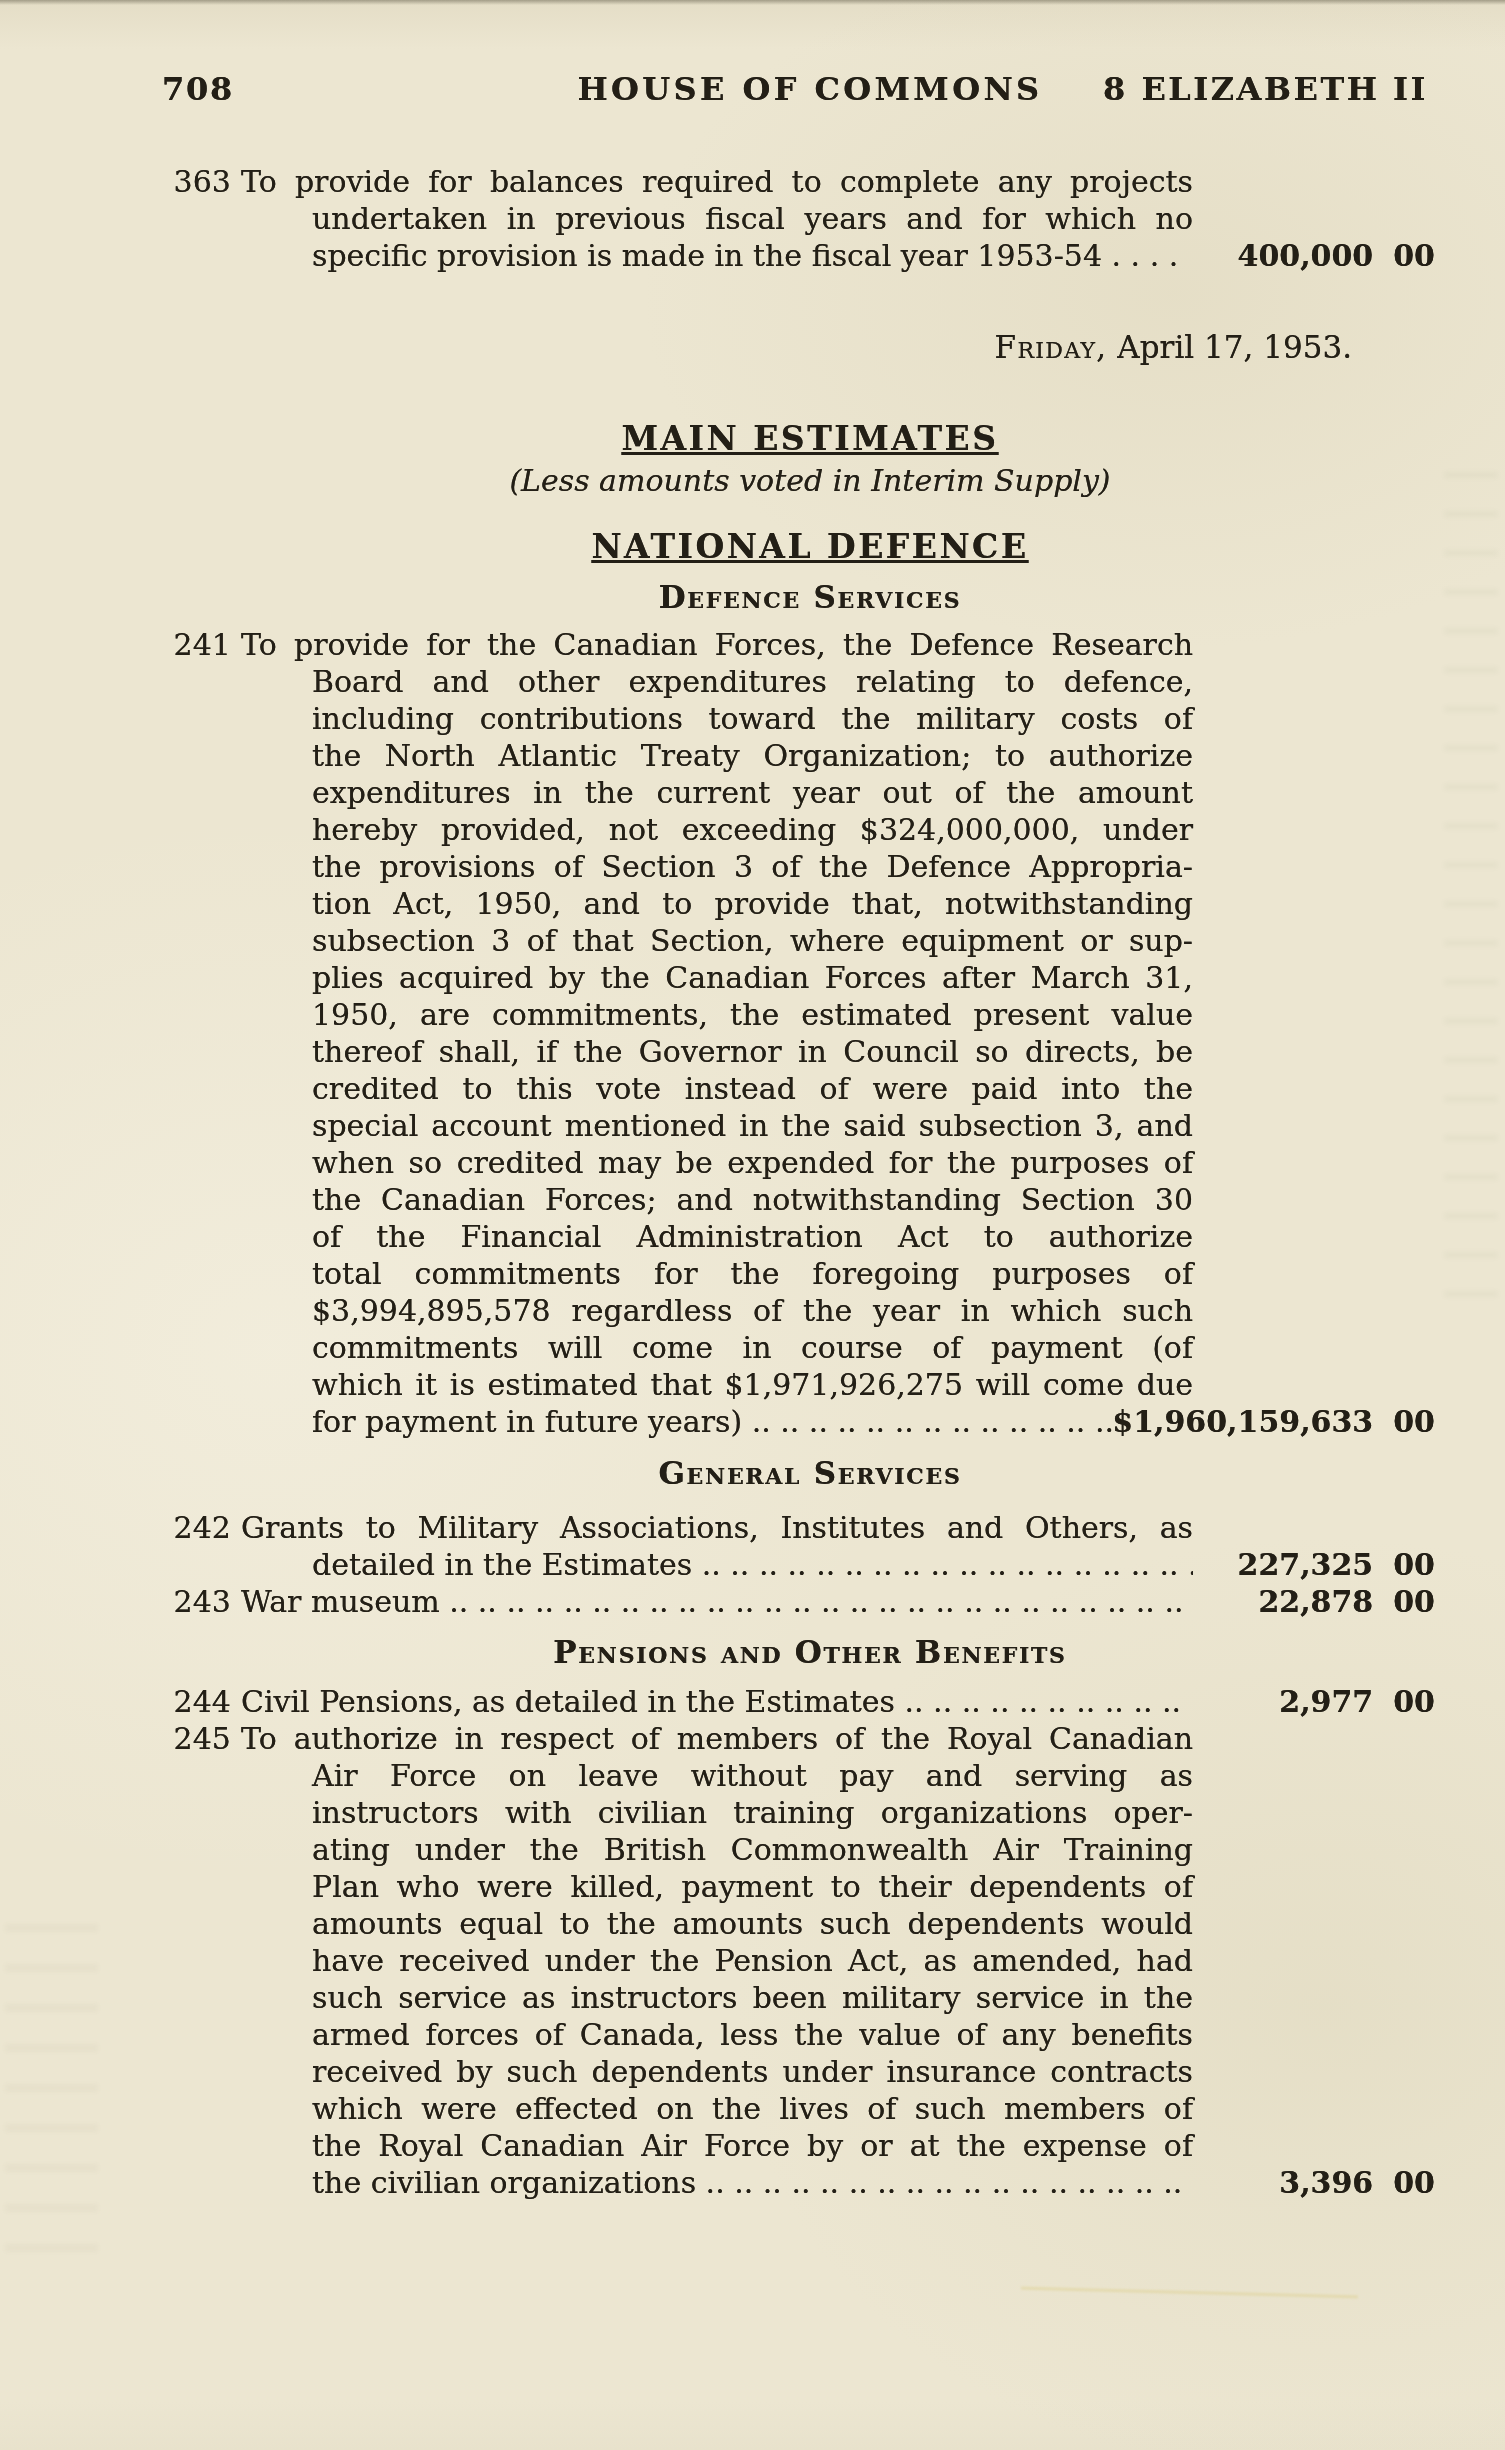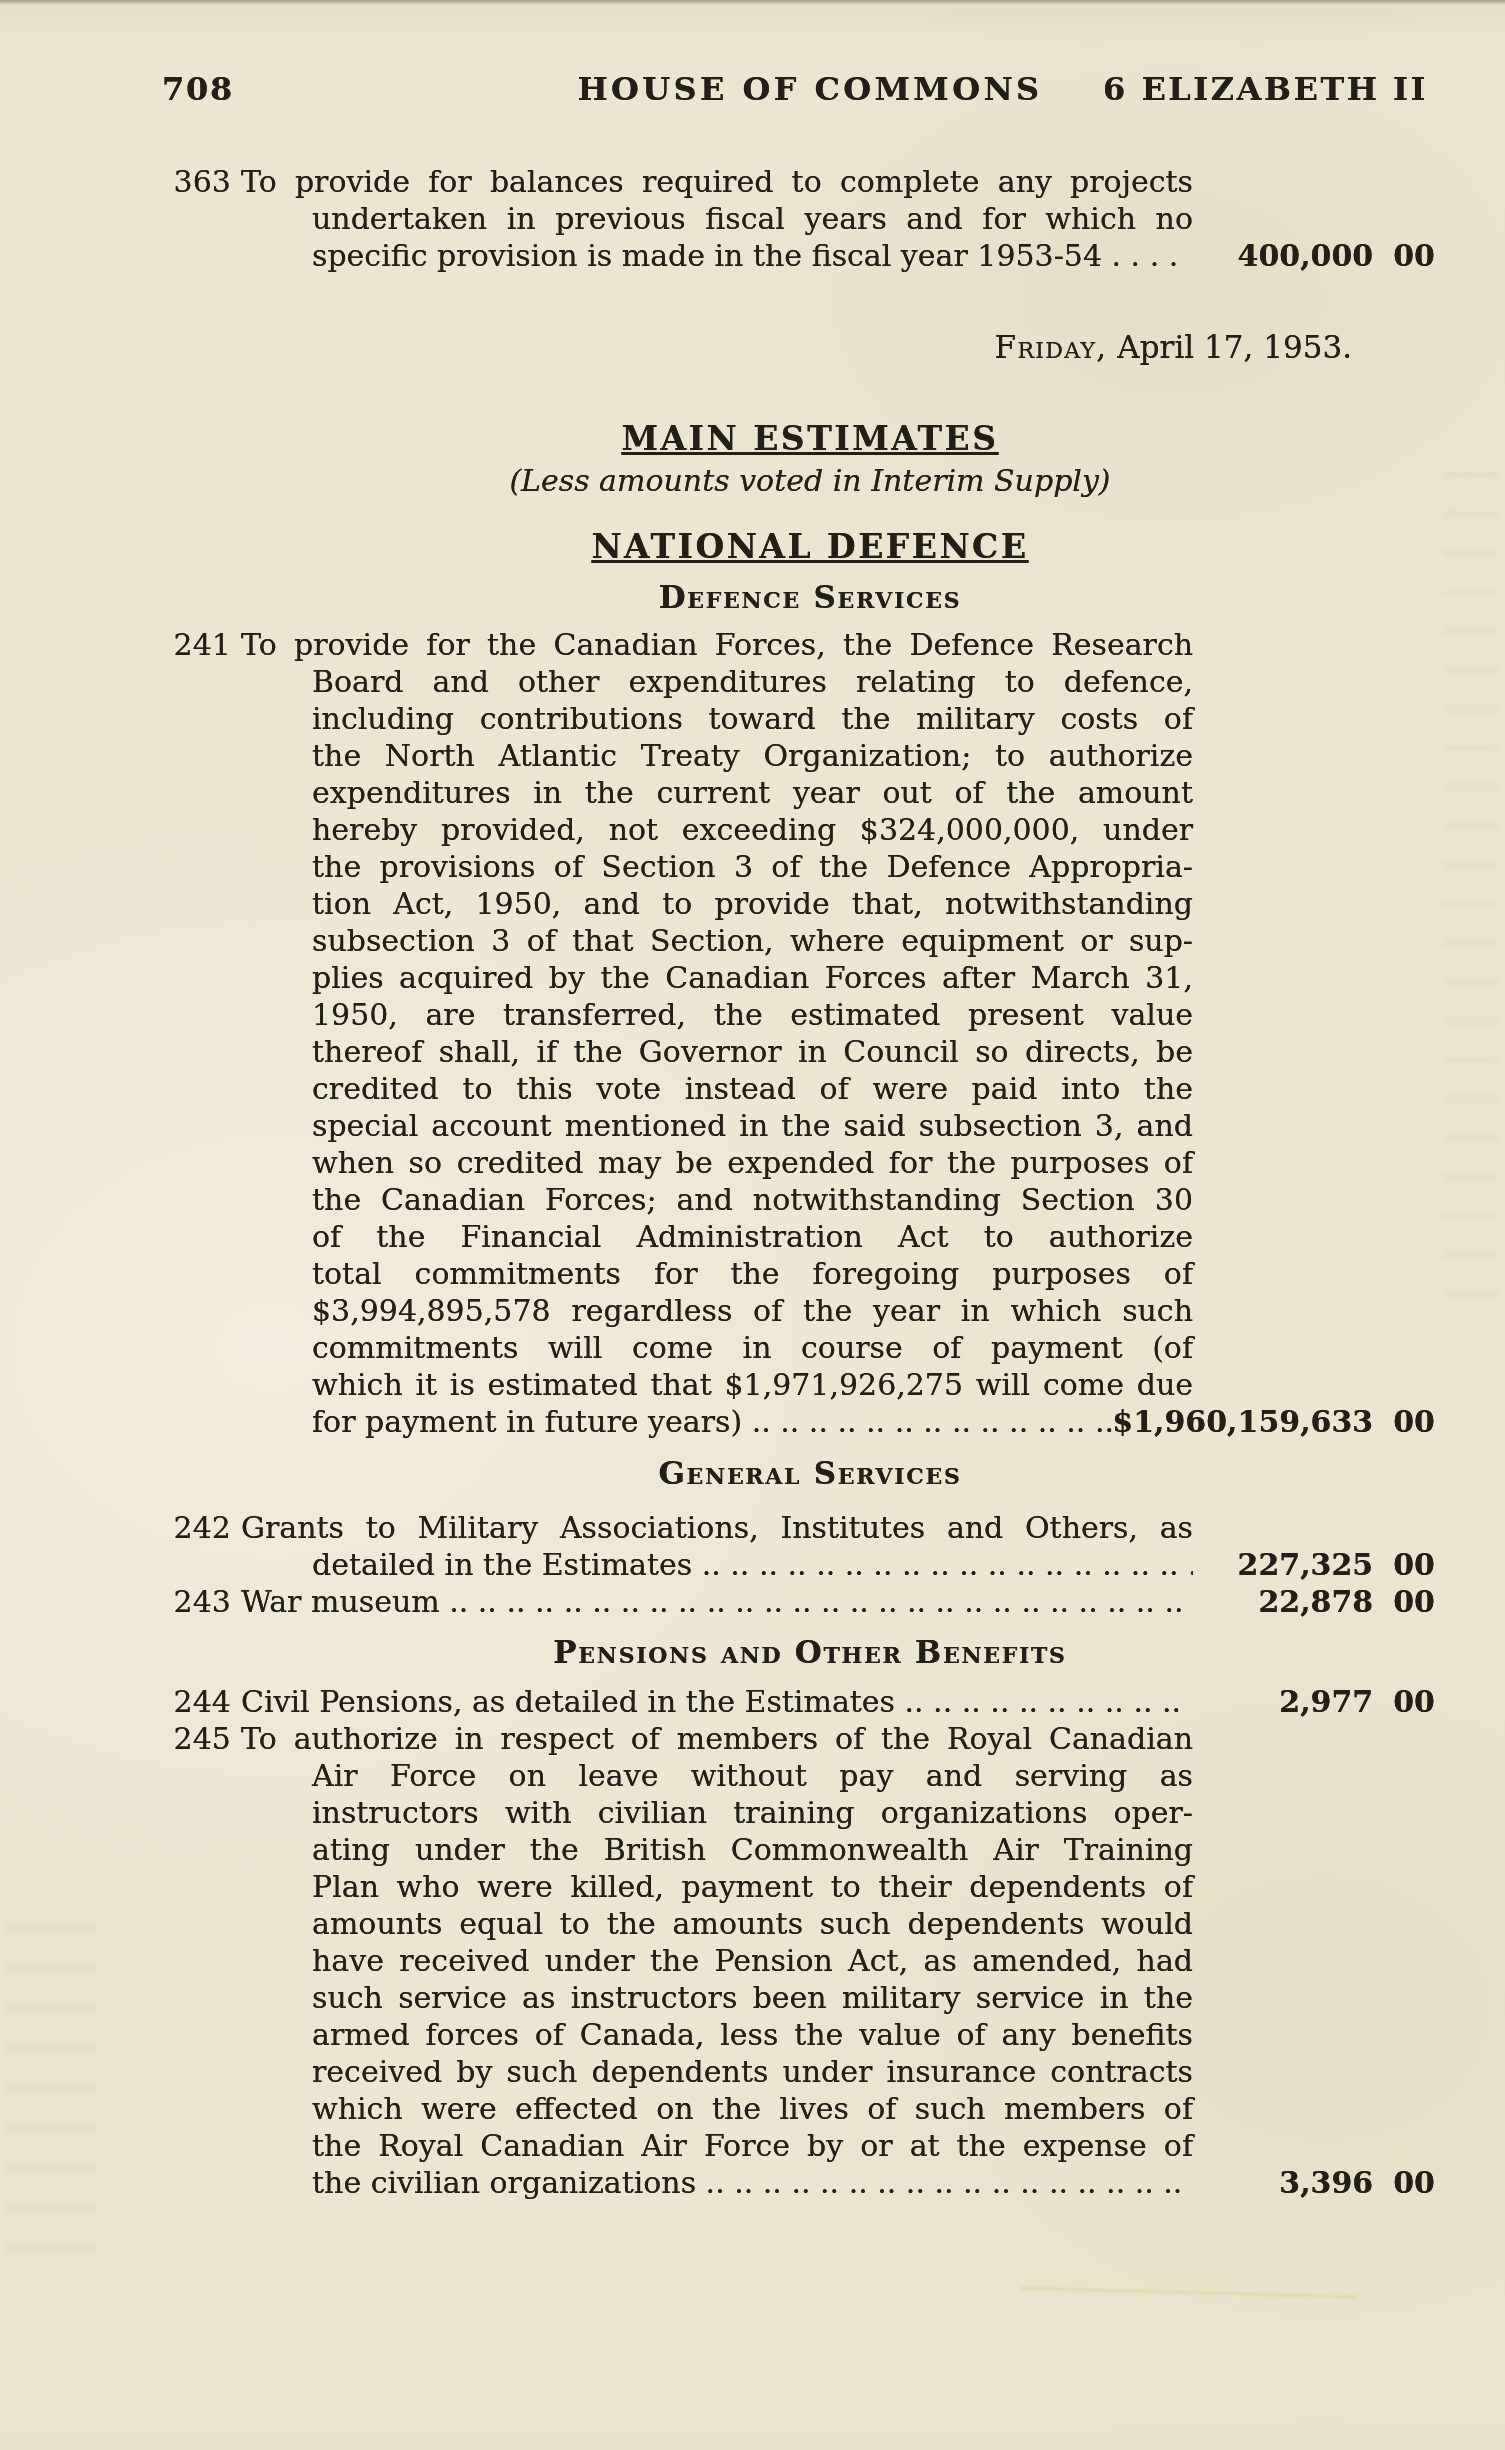--- a/index.html
+++ b/index.html
@@ -73,21 +73,21 @@
 <body>
 
 <div class="page">
   <div class="scan-edge"></div>
 
   <div class="content">
 
     <div class="running-header">
       <span class="pgnum">708</span>
       <span class="runtitle">HOUSE OF COMMONS</span>
-      <span class="regnal">6 ELIZABETH II</span>
+      <span class="regnal">8 ELIZABETH II</span>
     </div>
 
     <div class="item i363">
       <span class="num">363</span>
       <div class="body">
           <div class="line">To provide for balances required to complete any projects</div>
           <div class="line">undertaken in previous fiscal years and for which no</div>
           <div class="line">specific provision is made in the fiscal year 1953-54 . . . .</div>
         </div>
       <span class="amount">
@@ -112,21 +112,21 @@
           <div class="line">To provide for the Canadian Forces, the Defence Research</div>
           <div class="line">Board and other expenditures relating to defence,</div>
           <div class="line">including contributions toward the military costs of</div>
           <div class="line">the North Atlantic Treaty Organization; to authorize</div>
           <div class="line">expenditures in the current year out of the amount</div>
           <div class="line">hereby provided, not exceeding $324,000,000, under</div>
           <div class="line">the provisions of Section 3 of the Defence Appropria-</div>
           <div class="line">tion Act, 1950, and to provide that, notwithstanding</div>
           <div class="line">subsection 3 of that Section, where equipment or sup-</div>
           <div class="line">plies acquired by the Canadian Forces after March 31,</div>
-          <div class="line">1950, are transferred, the estimated present value</div>
+          <div class="line">1950, are commitments, the estimated present value</div>
           <div class="line">thereof shall, if the Governor in Council so directs, be</div>
           <div class="line">credited to this vote instead of were paid into the</div>
           <div class="line">special account mentioned in the said subsection 3, and</div>
           <div class="line">when so credited may be expended for the purposes of</div>
           <div class="line">the Canadian Forces; and notwithstanding Section 30</div>
           <div class="line">of the Financial Administration Act to authorize</div>
           <div class="line">total commitments for the foregoing purposes of</div>
           <div class="line">$3,994,895,578 regardless of the year in which such</div>
           <div class="line">commitments will come in course of payment (of</div>
           <div class="line">which it is estimated that $1,971,926,275 will come due</div>

